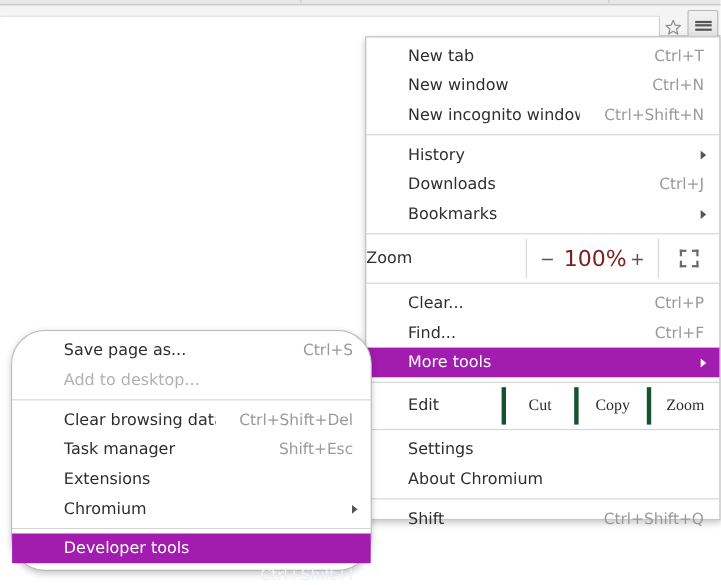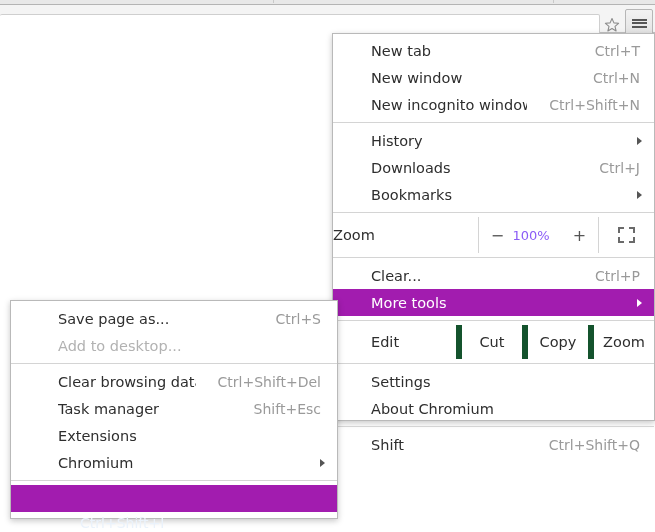--- a/index.html
+++ b/index.html
@@ -141,21 +141,21 @@
     height: 1px;
     background: #d4d4d4;
     margin: 4px 0;
   }
 
   
   #main-menu {
     left: 332px;
     top: 33px;
     width: 323px;
-    height: 388px;
+    height: 440px;
     padding: 3px 0;
   }
 
   
   .zoom-row {
     display: flex;
     height: 36px;
     align-items: stretch;
   }
   .zoom-row .zoom-label {
@@ -175,23 +175,23 @@
   }
   .zoom-row .zbtn {
     width: 30px;
     text-align: center;
     font-size: 16px;
     color: #555;
     user-select: none;
   }
   .zoom-row .zval {
     width: 52px;
-    text-align: left;
-    font-size: 13px;
-    color: #8b5cf6;
+    text-align: right;
+    font-size: 20px;
+    color: #7f1d1d;
   }
   .zoom-row .fullscreen-cell {
     flex: 1 1 auto;
     display: flex;
     align-items: center;
     justify-content: center;
   }
   .fs-icon {
     position: relative;
     width: 17px; height: 16px;
@@ -217,31 +217,33 @@
     display: flex;
     align-items: center;
     padding-left: 38px;
     box-sizing: border-box;
   }
   .edit-row .edit-btn {
     flex: 1 1 0;
     display: flex;
     align-items: center;
     justify-content: center;
-    border-left: 6px solid #14532d;
-    box-sizing: border-box;
+    border-left: 4px solid #14532d;
+    box-sizing: border-box;
+    font-family: Liberation Serif, serif;
   }
 
   
   #more-tools-menu {
     left: 10px;
     top: 300px;
     width: 328px;
     height: 219px;
     padding: 4px 0;
+    border-radius: 31px;
   }
   #more-tools-menu .menu-item {
     padding-left: 47px;
     padding-right: 16px;
   }
 </style>
 </head>
 <body>
 
 <div id="browser-window">
@@ -318,20 +320,24 @@
         </span>
       </div>
     </div>
 
     <div class="separator"></div>
 
     <div class="menu-item">
       <span class="label">Clear...</span>
       <span class="accel">Ctrl+P</span>
     </div>
+    <div class="menu-item">
+      <span class="label">Find...</span>
+      <span class="accel">Ctrl+F</span>
+    </div>
     <div class="menu-item selected">
       <span class="label">More tools</span>
       <span class="arrow"></span>
     </div>
 
     <div class="separator"></div>
 
     <div class="edit-row">
       <div class="edit-label">Edit</div>
       <div class="edit-btn">Cut</div>
@@ -380,17 +386,18 @@
       <span class="label">Extensions</span>
     </div>
     <div class="menu-item">
       <span class="label">Chromium</span>
       <span class="arrow"></span>
     </div>
 
     <div class="separator"></div>
 
     <div class="menu-item selected">
+      <span class="label">Developer tools</span>
       <span class="accel">Ctrl+Shift+I</span>
     </div>
   </div>
 
 </div>
 
 </body></html>

